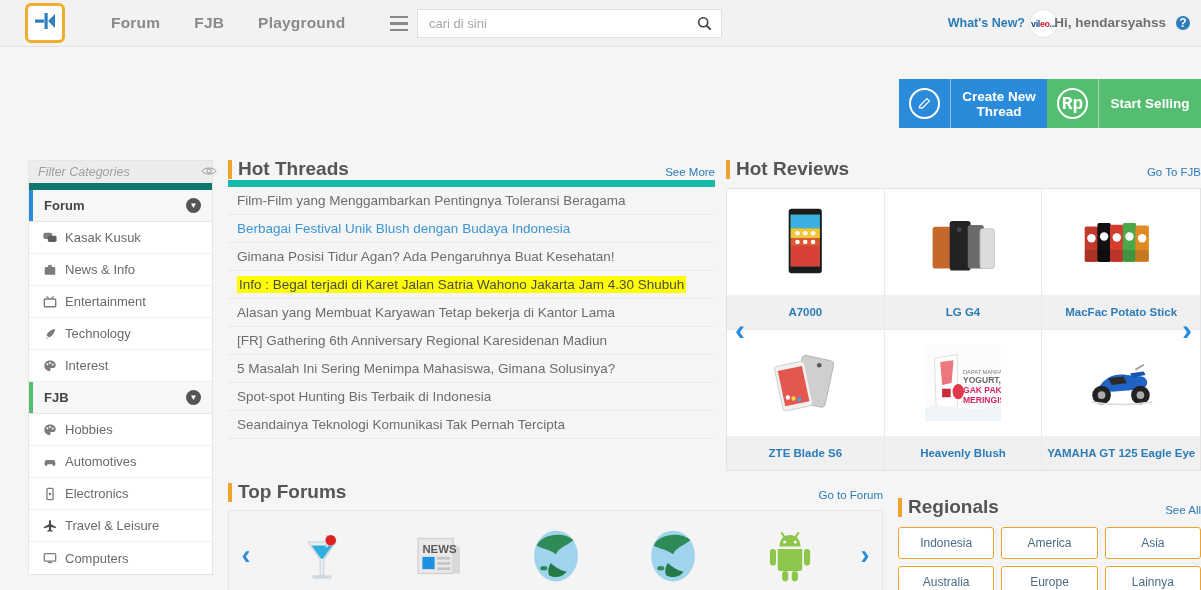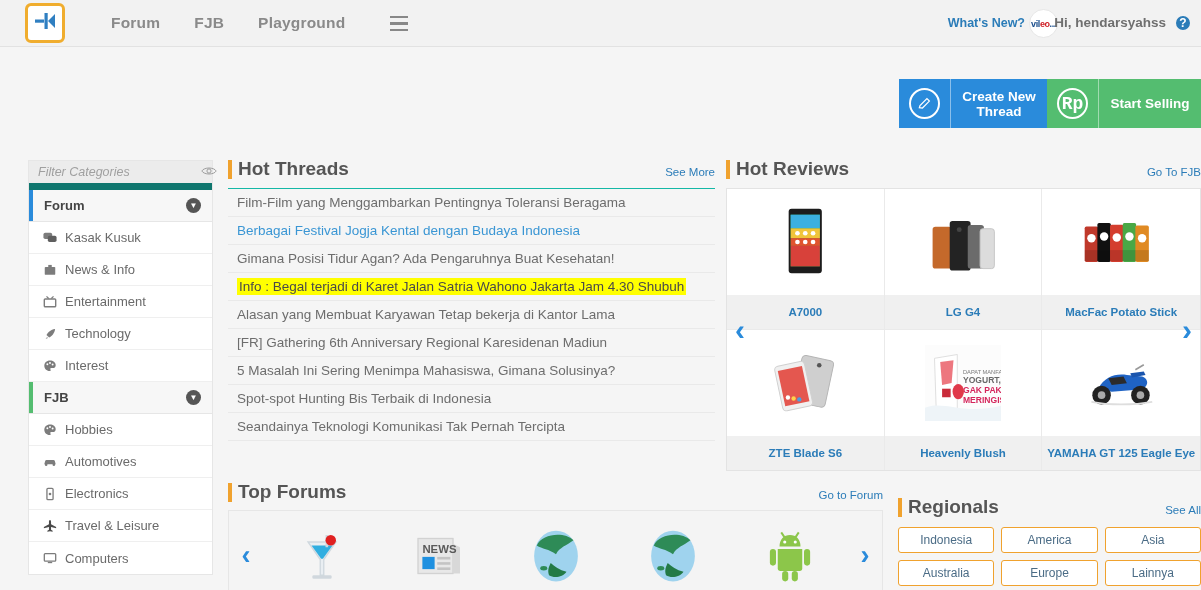--- a/index.html
+++ b/index.html
@@ -170,21 +170,21 @@
   }
   .sec-link {
     position: absolute; right: 0; bottom: 2px;
     font-size: 11.5px; color: #2b7cb8; text-decoration: none;
   }
 
   
   .hot-threads {
     position: absolute; left: 228px; top: 158px; width: 487px;
   }
-  .ht-list { margin-top: 8px; border-top: 1px solid #14b8a6; }
+  .ht-list { border-top: 7px solid #14b8a6; }
   .ht-item {
     height: 28px; display: flex; align-items: center;
     border-bottom: 1px solid #e9e9e9;
     font-size: 13.5px; color: #6d6d6d;
     padding-left: 9px;
   }
   .ht-item span { display: inline-block; }
   .ht-item.link span { color: #3a96d4; }
   .ht-item.hl span { background: #ffff00; color: #4a4a4a; padding: 1px 2px; }
 
@@ -247,21 +247,21 @@
   
   .regionals {
     position: absolute; left: 898px; top: 496px; width: 303px;
   }
   .rg-grid {
     margin-top: 9px;
     display: grid; grid-template-columns: repeat(3, 1fr);
     gap: 7px;
   }
   .rg-btn {
-    height: 26px; background: #ffffff;
+    height: 32px; background: #ffffff;
     border: 1px solid #f0a22e; border-radius: 3px;
     display: flex; align-items: center; justify-content: center;
     font-size: 12px; color: #4b6c86; cursor: pointer;
     font-family: "Liberation Sans", sans-serif;
   }
 </style>
 </head>
 <body>
 
 <div class="topbar">
@@ -277,20 +277,29 @@
   <a class="nav-link first" href="#">Forum</a>
   <a class="nav-link" href="#">FJB</a>
   <a class="nav-link" href="#">Playground</a>
 
   <div class="hamburger">
     <i></i>
       <i></i>
       <i></i>
   </div>
 
+  <div class="searchbox">
+    <input type="text" value="" placeholder="cari di sini" style="">
+    <button class="search-btn">
+      <svg viewBox="0 0 16 16">
+        <circle cx="6.6" cy="6.6" r="4.8" fill="none" stroke="#3b3b3b" stroke-width="1.7"></circle>
+        <line x1="10.2" y1="10.2" x2="14.6" y2="14.6" stroke="#3b3b3b" stroke-width="2"></line>
+      </svg>
+    </button>
+  </div>
 
   <a class="whatsnew" href="#">What's New?</a>
 
   <div class="avatar">
     <span class="av-txt"><span>vil</span><em>eo</em><span>...</span></span>
   </div>
   <span class="greeting">Hi, hendarsyahss</span>
   <span class="help-icon">?</span>
 </div>
 
@@ -435,21 +444,21 @@
 <div class="hot-threads">
   <div class="sec-head">
     <span class="sec-title">Hot Threads</span>
     <a class="sec-link" href="#">See More</a>
   </div>
   <div class="ht-list">
     <div class="ht-item">
         <span>Film-Film yang Menggambarkan Pentingnya Toleransi Beragama</span>
       </div>
     <div class="ht-item link">
-        <span>Berbagai Festival Jogja Kental dengan Budaya Indonesia</span>
+        <span>Berbagai Festival Unik Blush dengan Budaya Indonesia</span>
       </div>
     <div class="ht-item">
         <span>Gimana Posisi Tidur Agan? Ada Pengaruhnya Buat Kesehatan!</span>
       </div>
     <div class="ht-item hl">
         <span>Info : Begal terjadi di Karet Jalan Satria Wahono Jakarta Jam 4.30 Shubuh</span>
       </div>
     <div class="ht-item">
         <span>Alasan yang Membuat Karyawan Tetap bekerja di Kantor Lama</span>
       </div>

